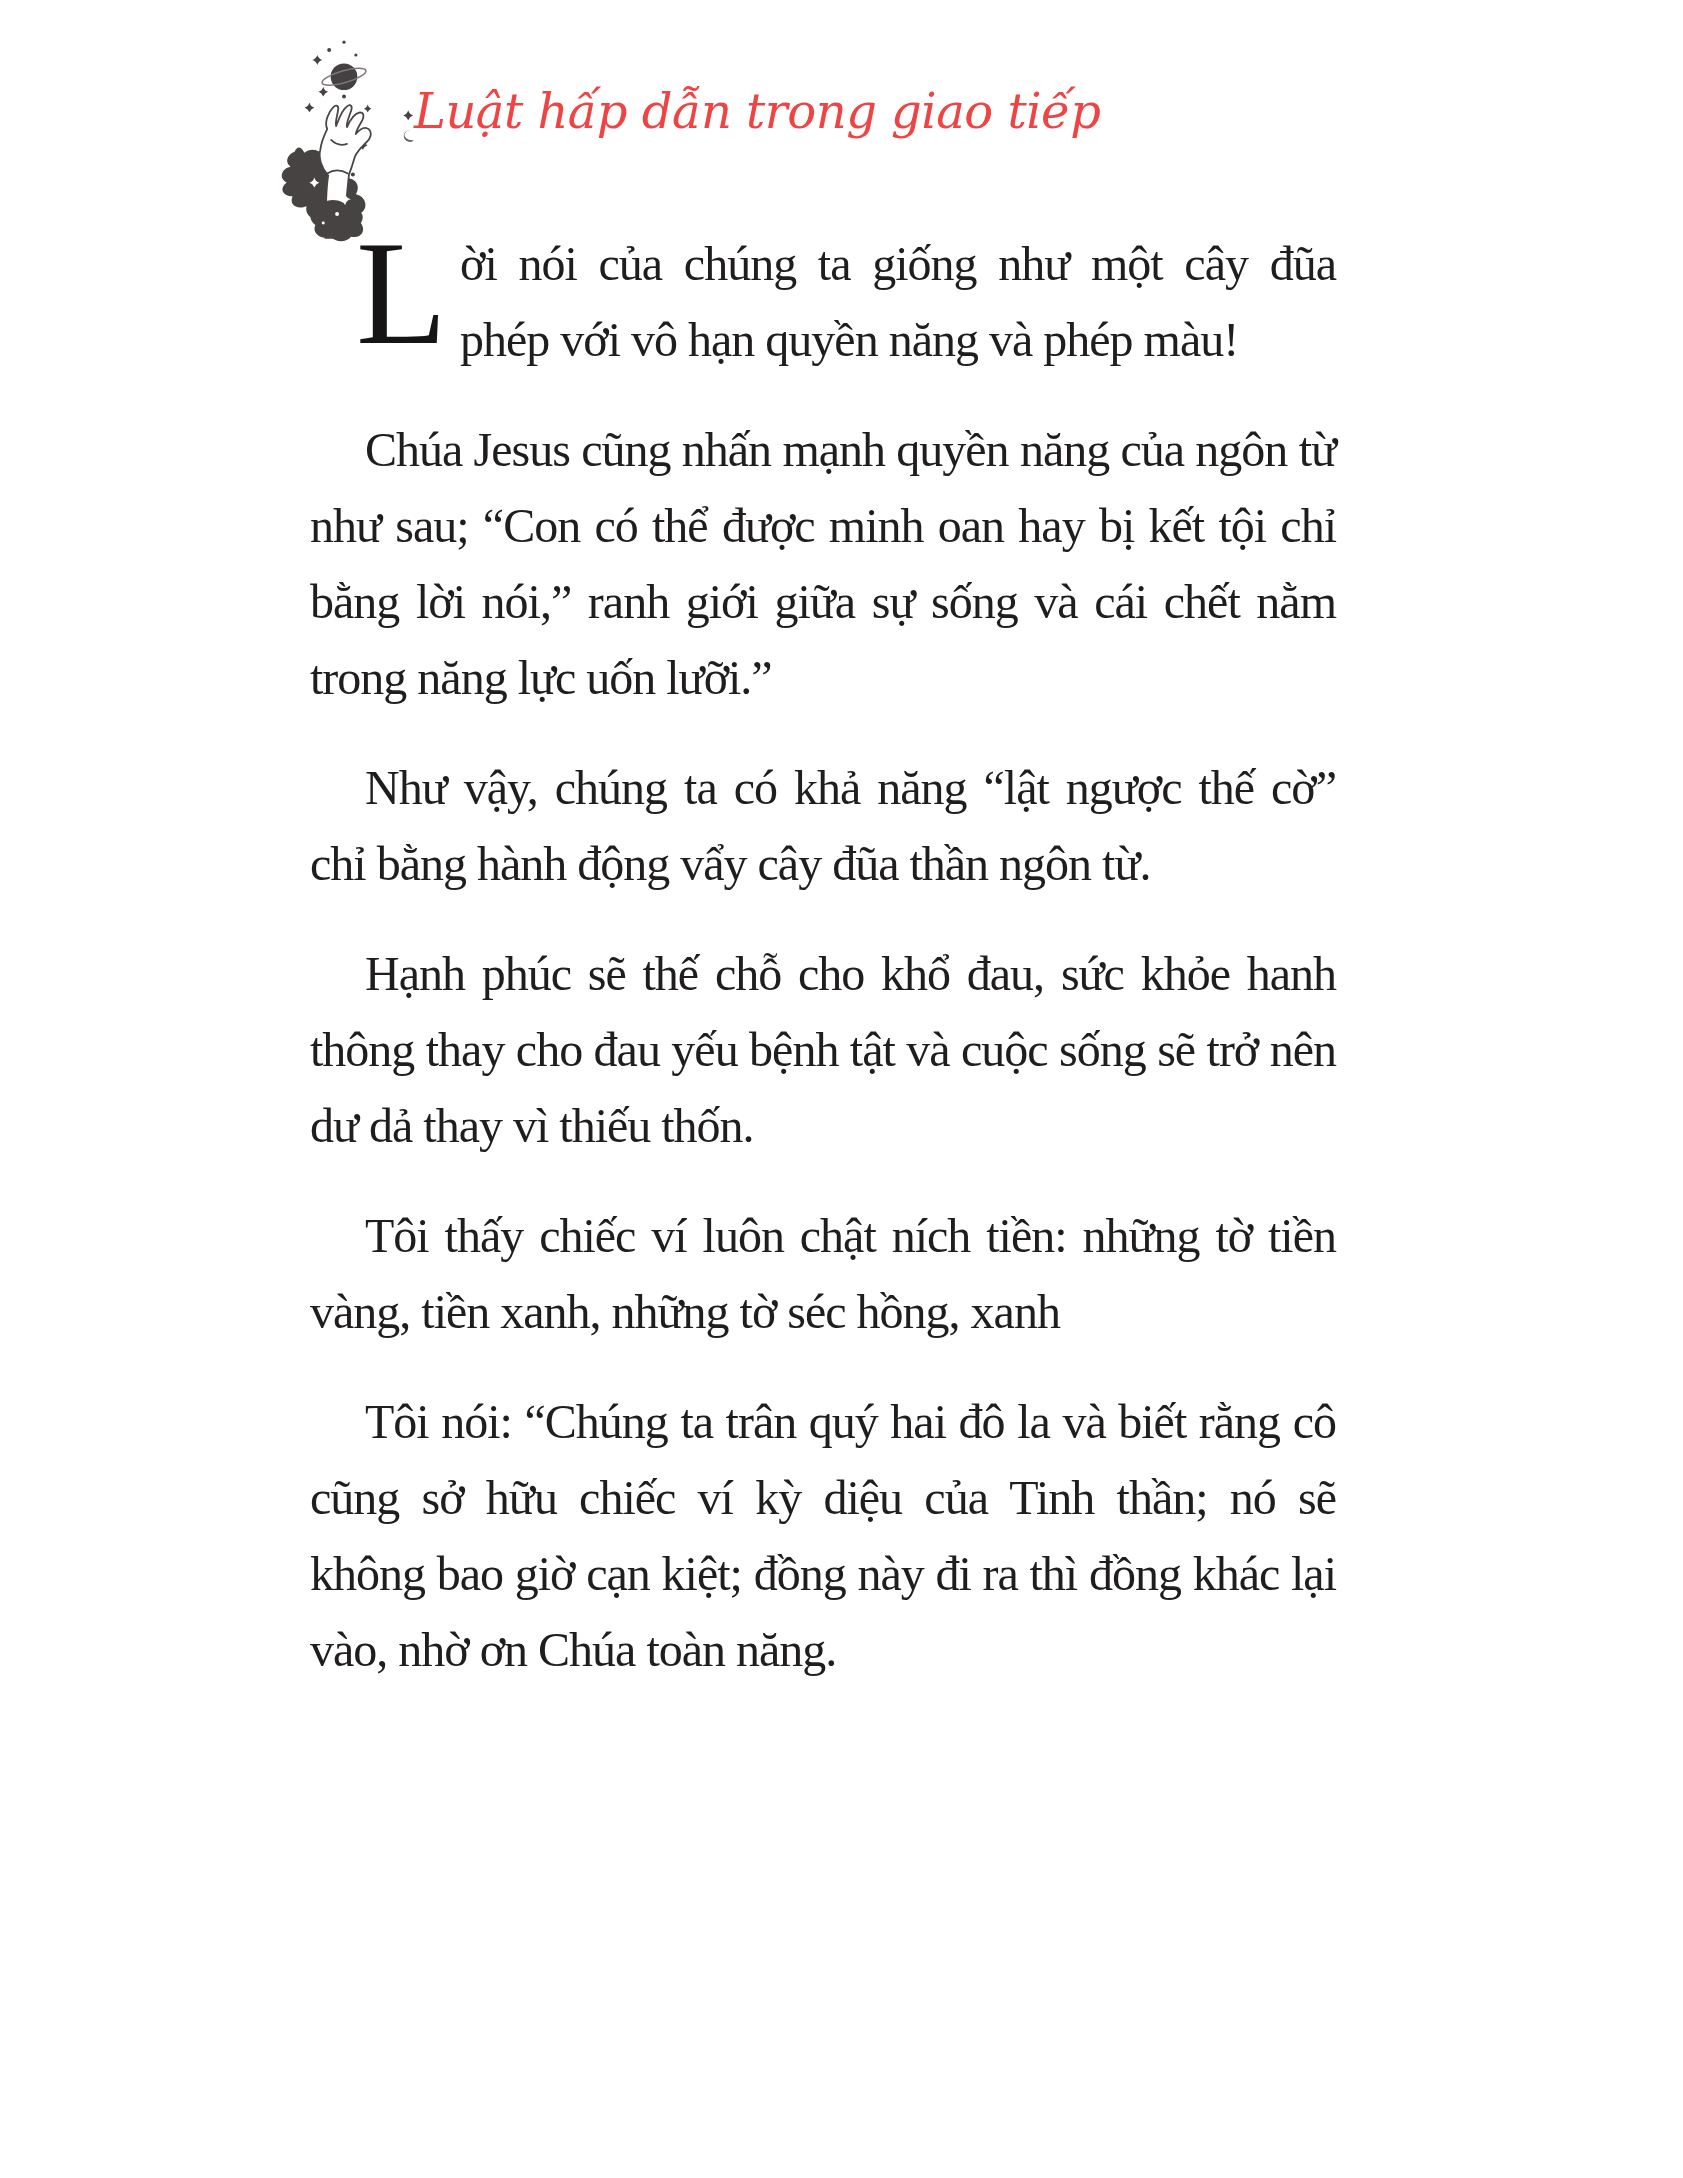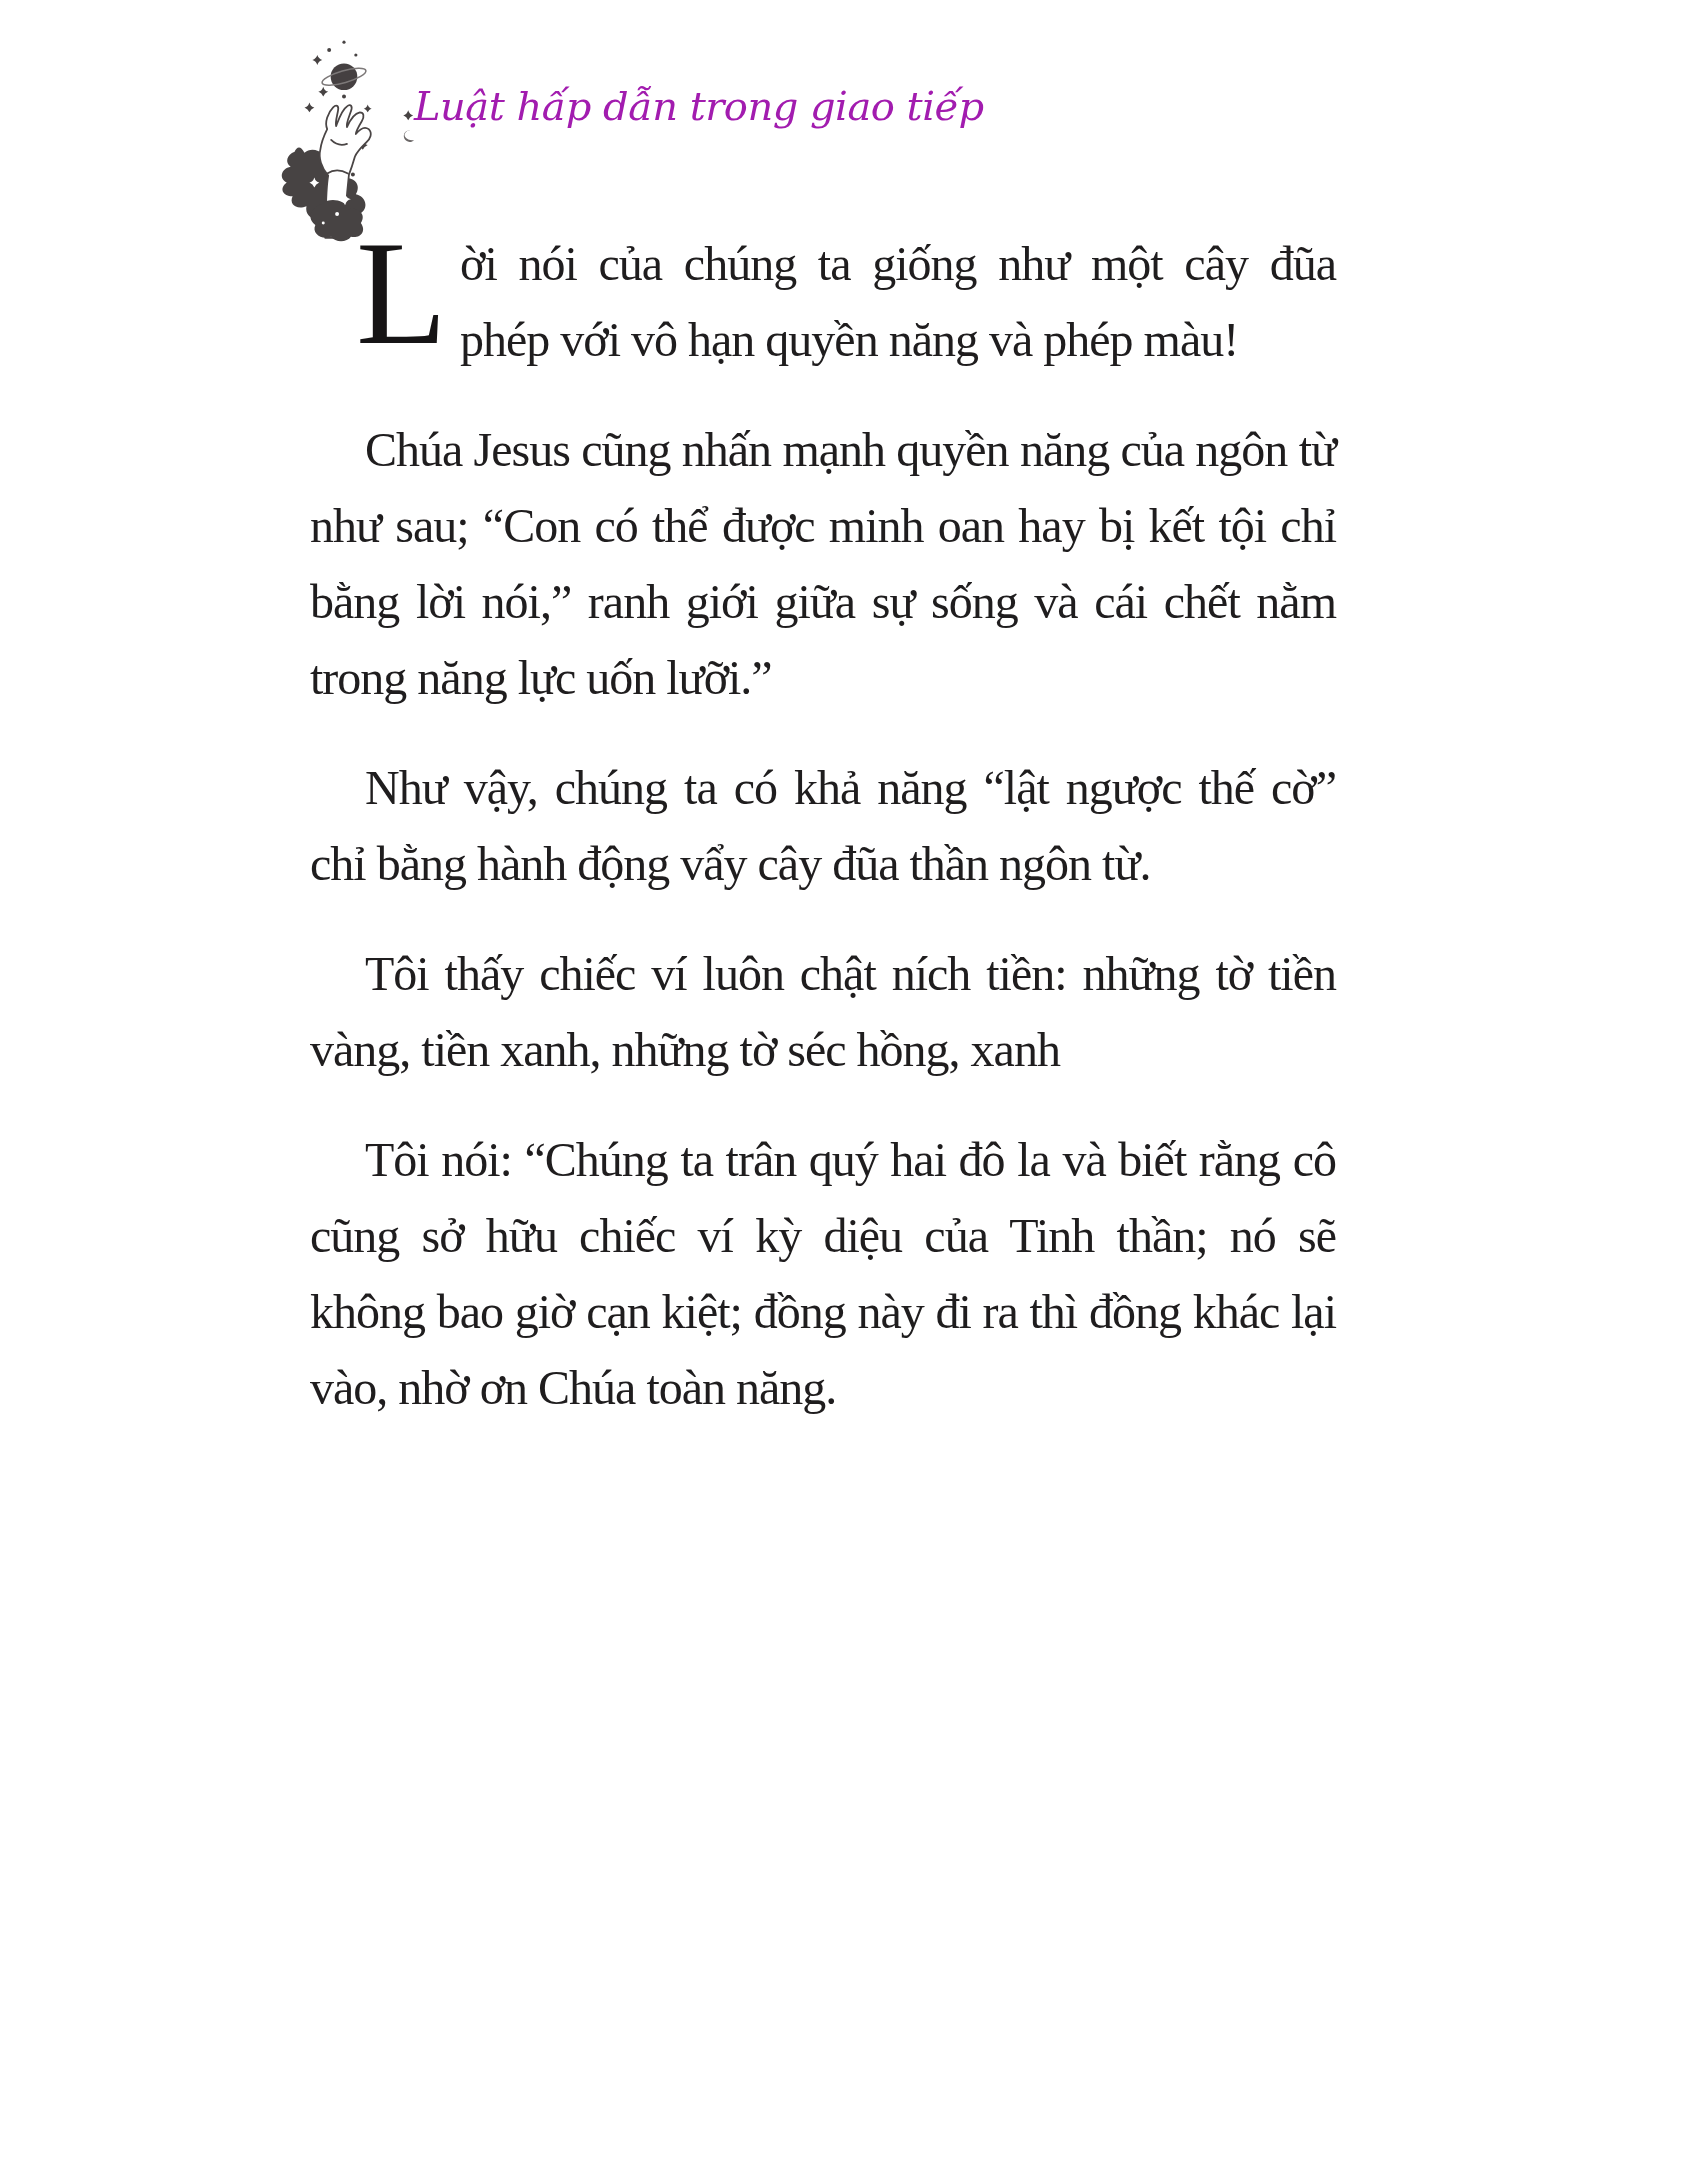--- a/index.html
+++ b/index.html
@@ -13,22 +13,22 @@
     color:#1f1d1e;
   }
   
   .illustration{
     position:absolute;left:262px;top:35px;width:163px;height:208px;
   }
   .running-title{
     position:absolute;left:414px;top:83px;margin:0;
     font-family:"DejaVu Serif",serif;
     font-style:italic;font-weight:400;
-    font-size:40px;letter-spacing:-0.5px;
-    color:#a21caf;
+    font-size:48px;letter-spacing:-0.5px;
+    color:#ef4444;
     white-space:nowrap;
   }
   
   .content{
     position:absolute;left:310px;top:226px;width:1026px;
     font-size:48px;line-height:76px;
     letter-spacing:-1px;
     text-align:justify;
     color:#1f1d1e;
   }
@@ -107,19 +107,20 @@
       <circle cx="62" cy="190" r="1.5"></circle>
     </g>
   </svg>
 
   <h1 class="running-title">Luật hấp dẫn trong giao tiếp</h1>
 
   <main class="content">
     <p class="first"><span class="dropcap">L</span><span>ời nói của chúng ta giống như một cây đũa phép với vô hạn quyền năng và phép màu!</span></p>
     <p>Chúa Jesus cũng nhấn mạnh quyền năng của ngôn từ như sau; “Con có thể được minh oan hay bị kết tội chỉ bằng lời nói,” ranh giới giữa sự sống và cái chết nằm trong năng lực uốn lưỡi.”</p>
     <p>Như vậy, chúng ta có khả năng “lật ngược thế cờ” chỉ bằng hành động vẩy cây đũa thần ngôn từ.</p>
+    <p>Hạnh phúc sẽ thế chỗ cho khổ đau, sức khỏe hanh thông thay cho đau yếu bệnh tật và cuộc sống sẽ trở nên dư dả thay vì thiếu thốn.</p>
     <p>Tôi thấy chiếc ví luôn chật ních tiền: những tờ tiền vàng, tiền xanh, những tờ séc hồng, xanh</p>
     <p>Tôi nói: “Chúng ta trân quý hai đô la và biết rằng cô cũng sở hữu chiếc ví kỳ diệu của Tinh thần; nó sẽ không bao giờ cạn kiệt; đồng này đi ra thì đồng khác lại vào, nhờ ơn Chúa toàn năng.</p>
   </main>
 
 
 </div>
 
 
 </body></html>

